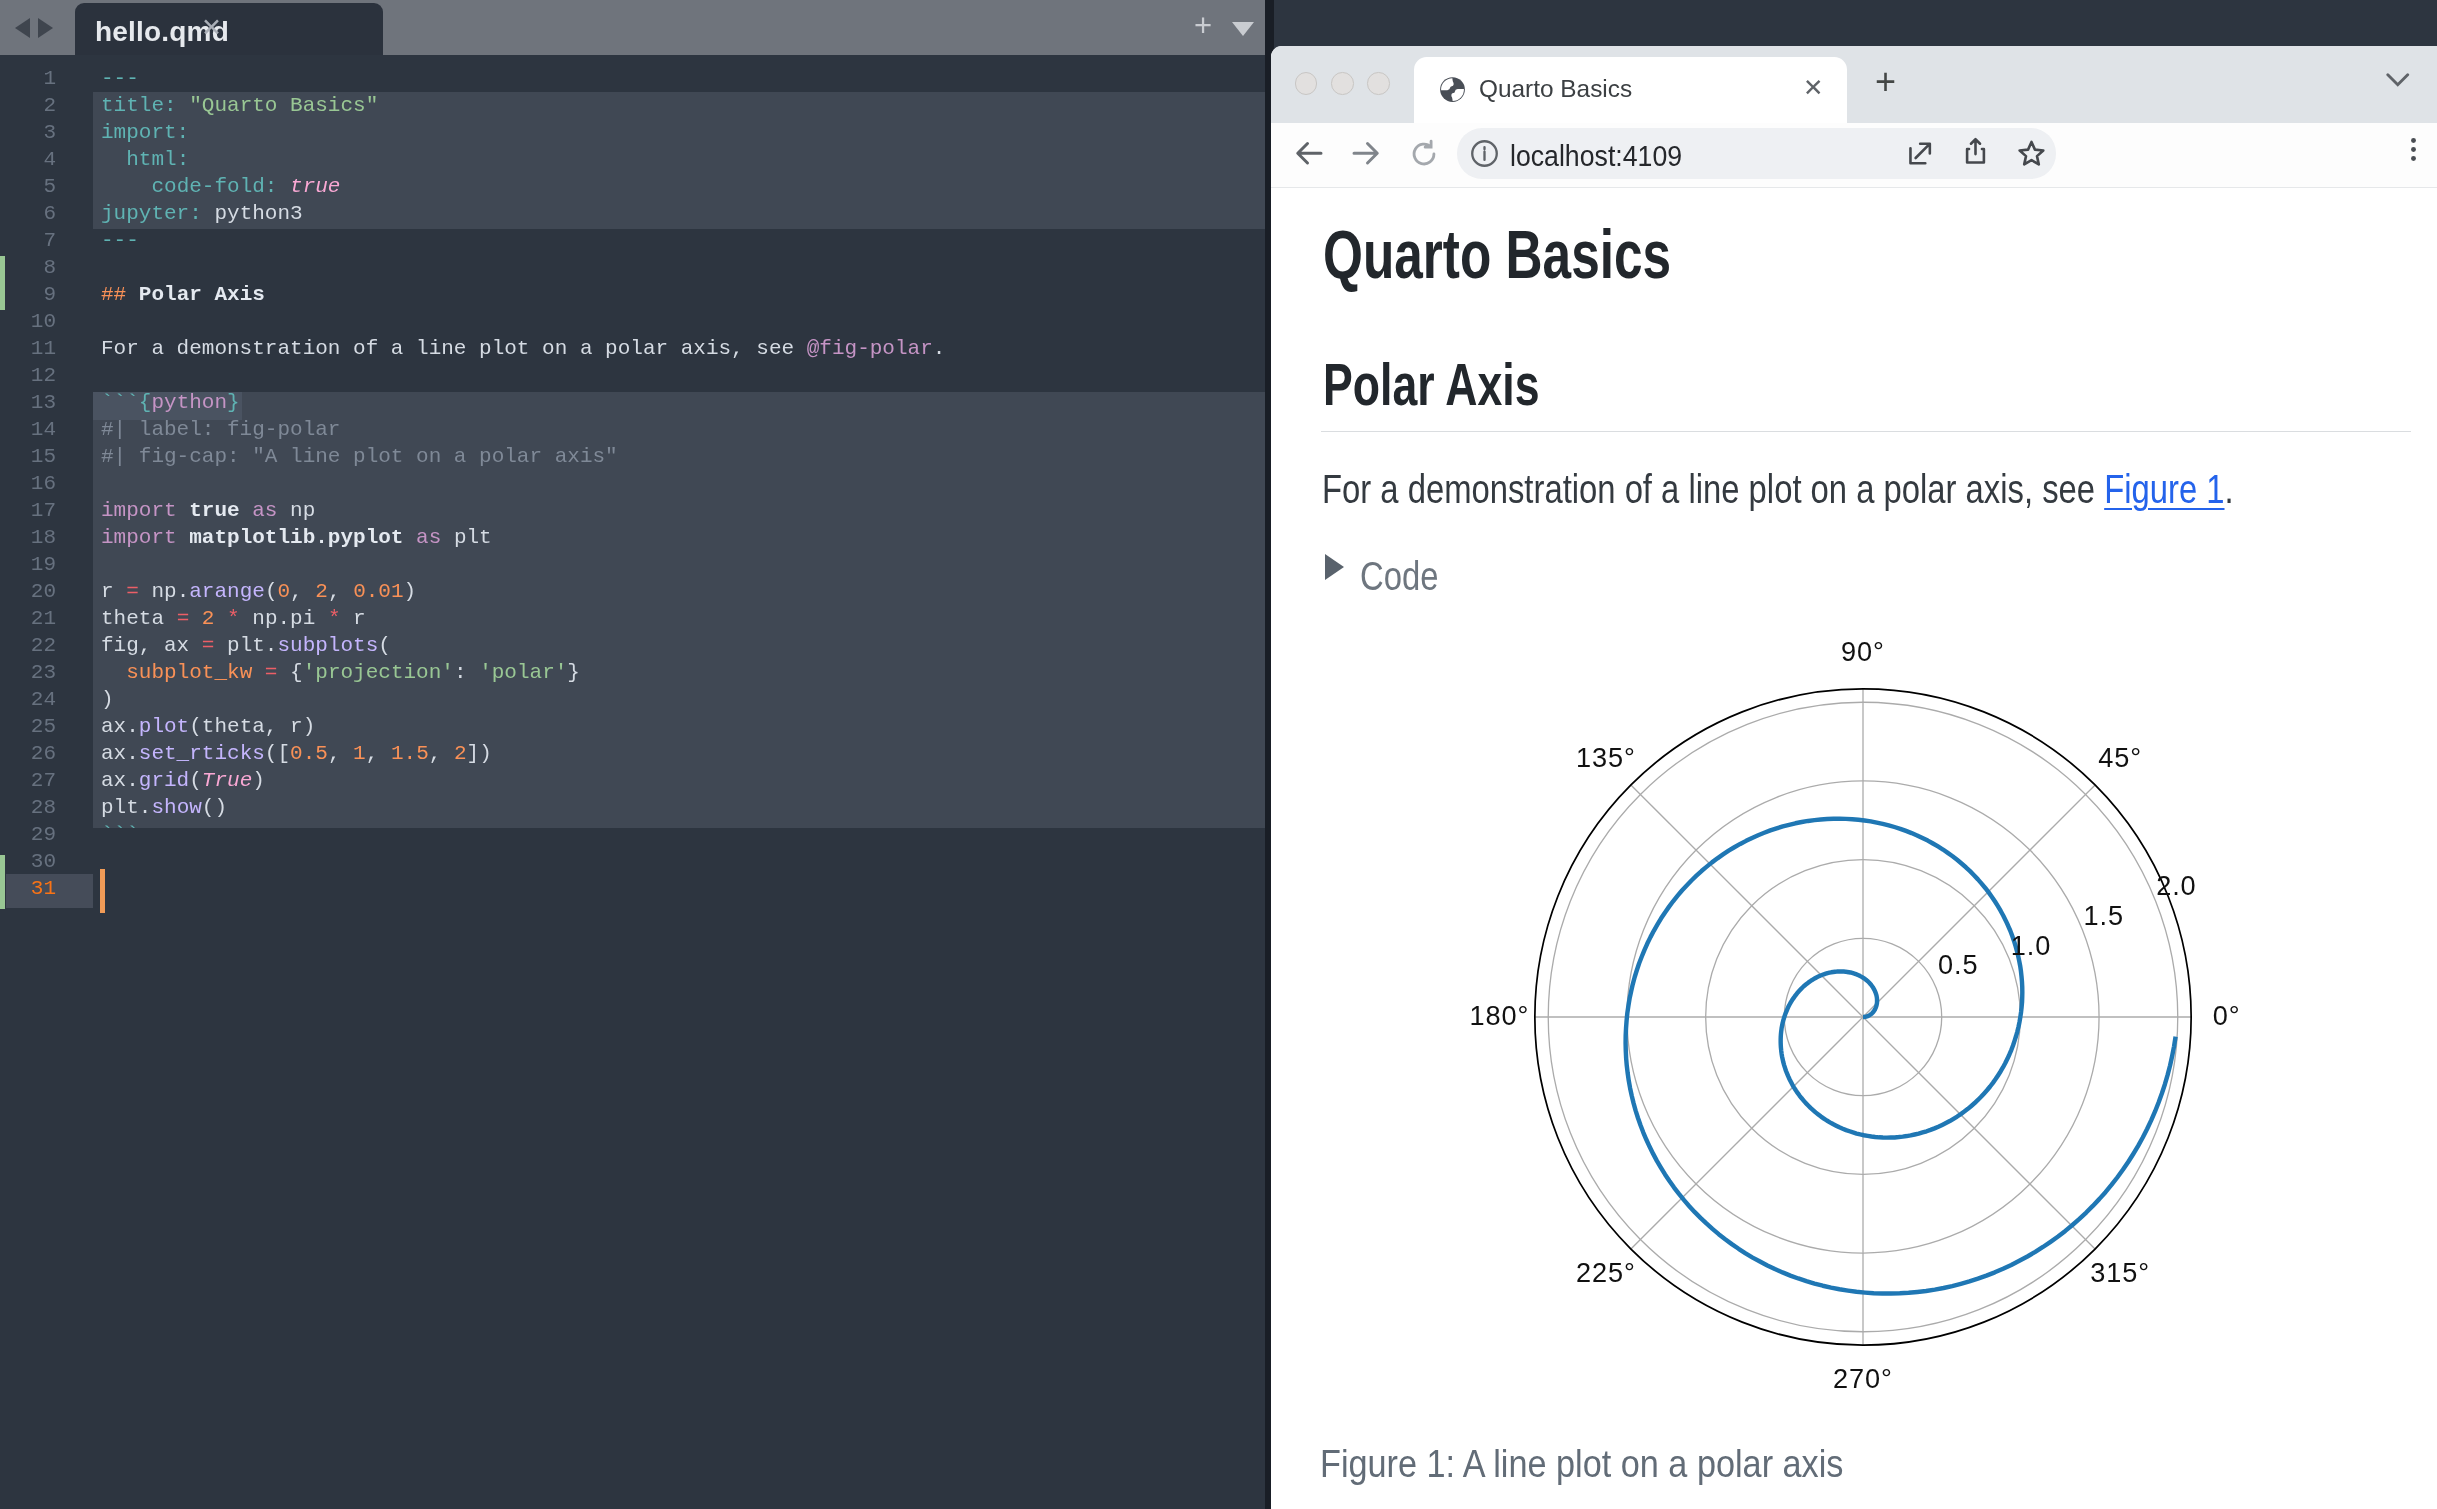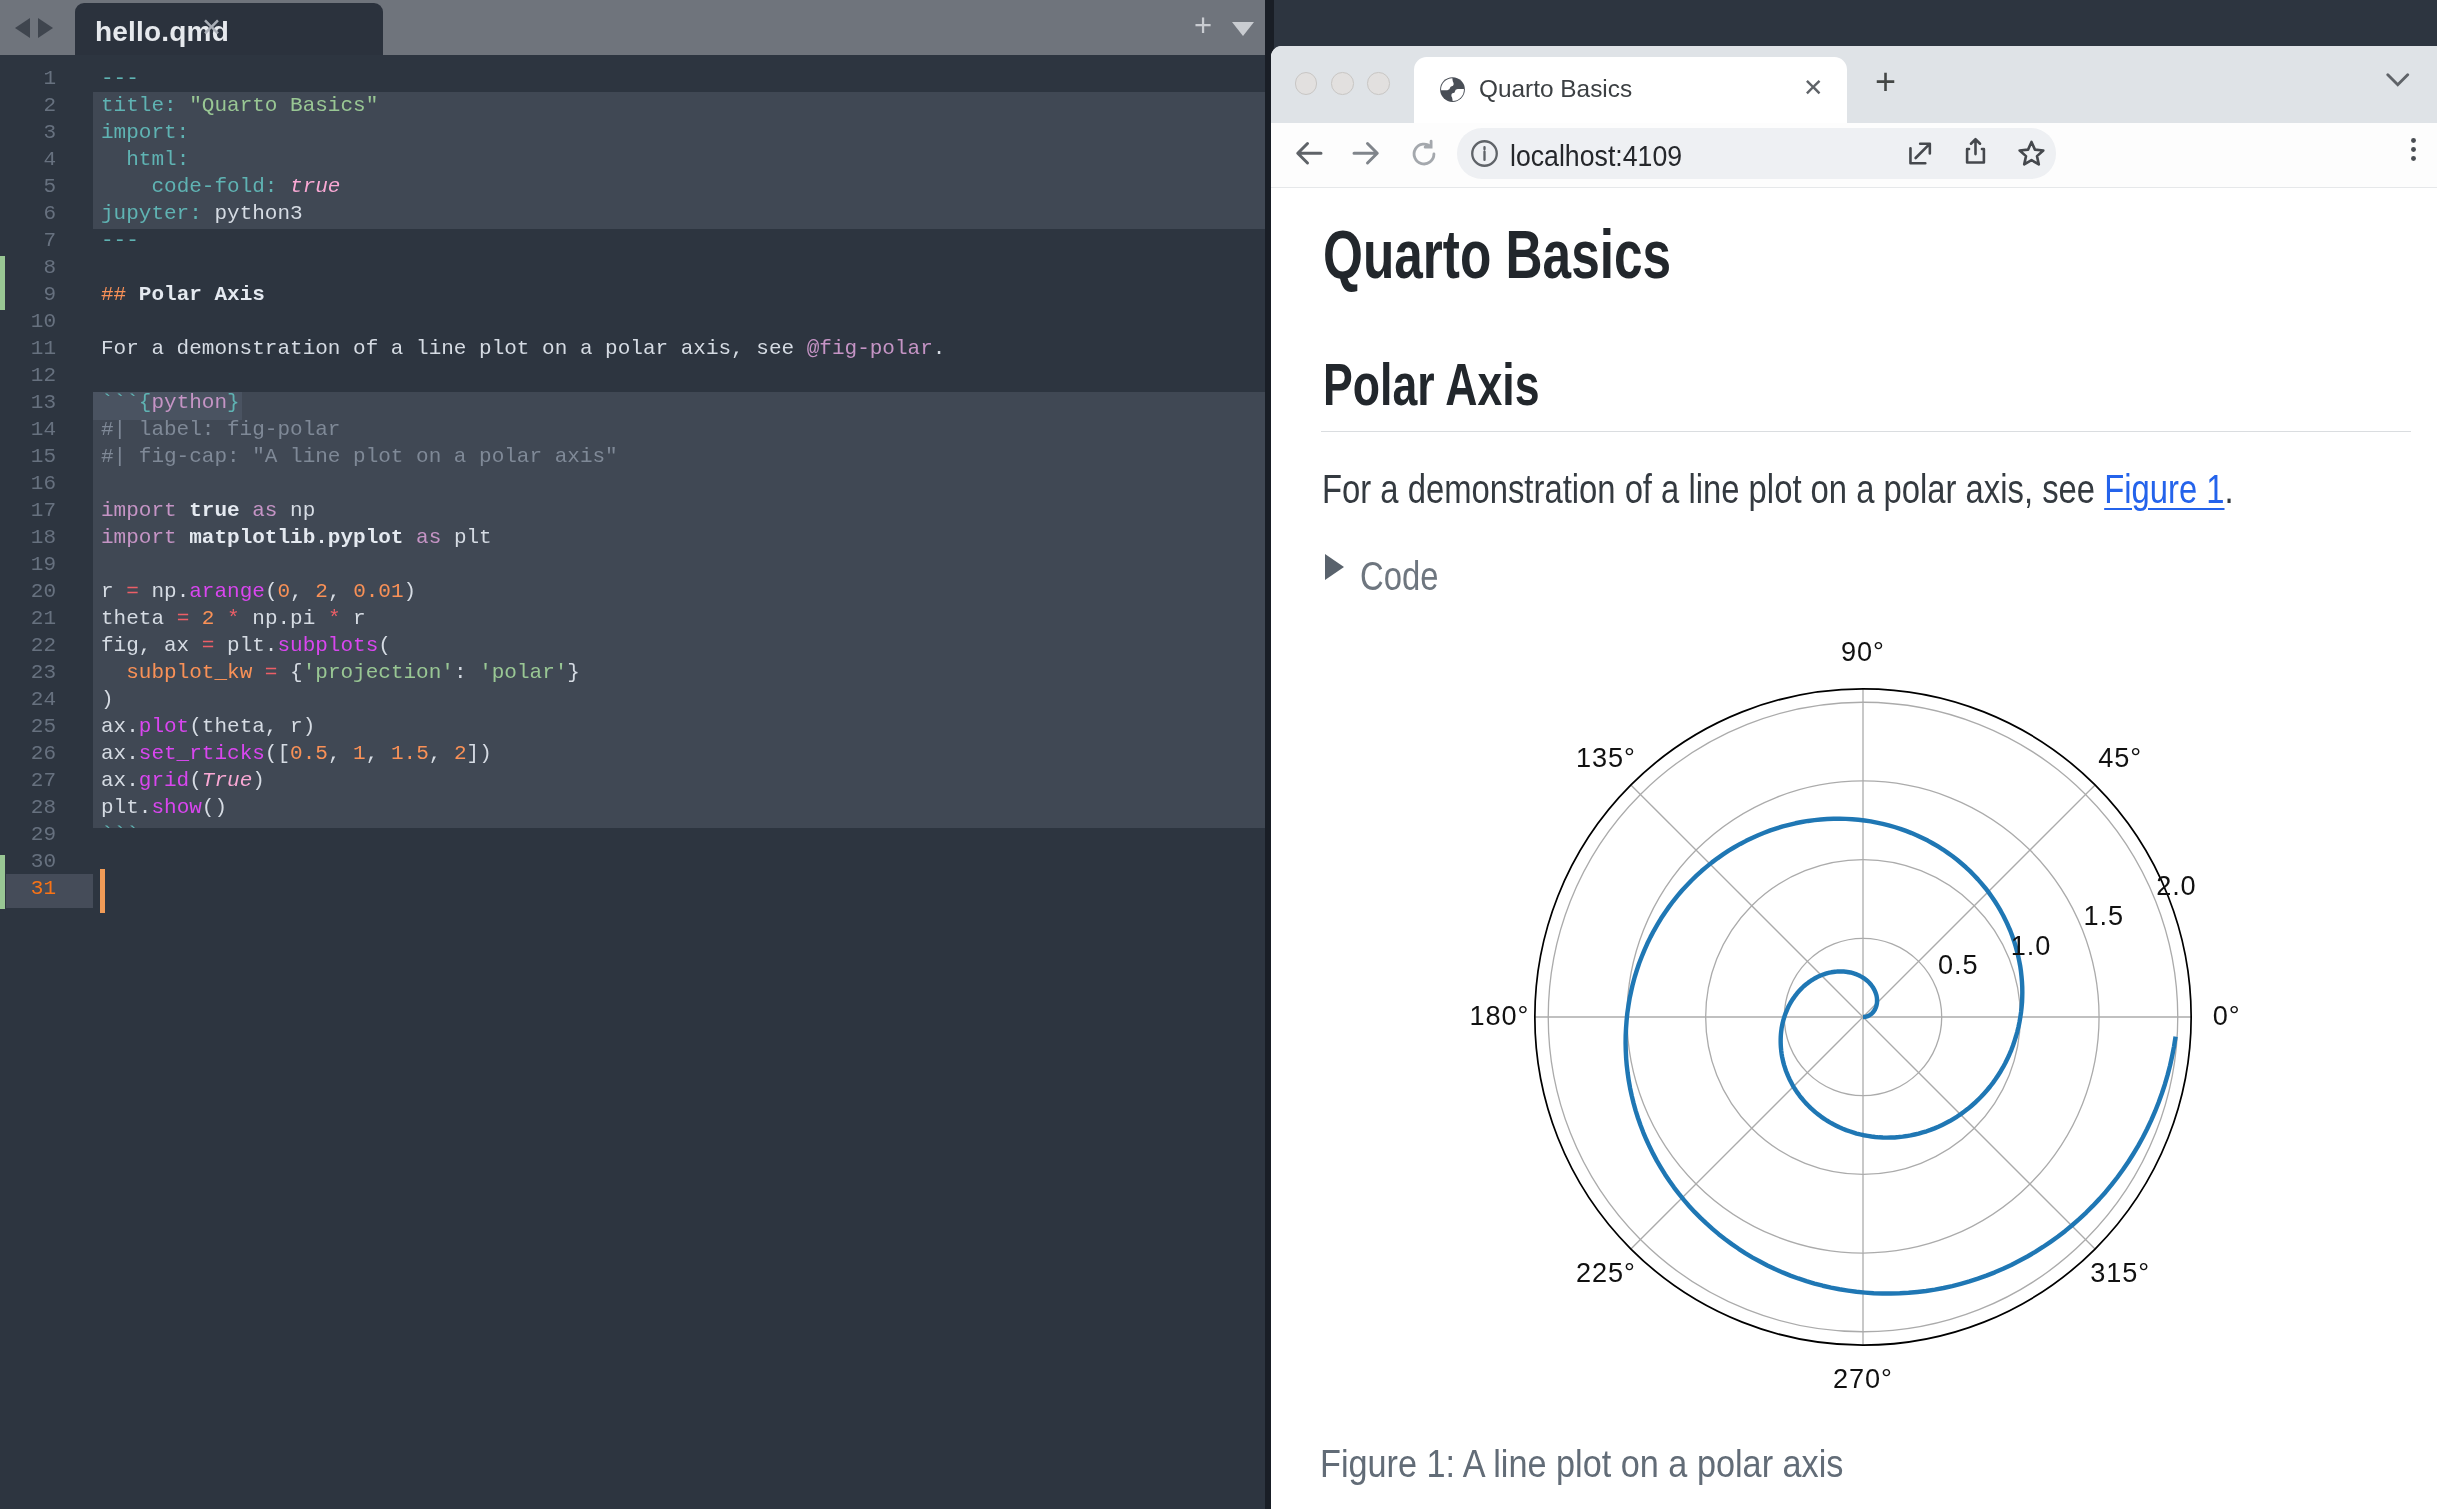--- a/index.html
+++ b/index.html
@@ -32,21 +32,21 @@
 
   #gutter, #src { position:absolute; top:10px; font-family:"Liberation Mono", monospace; font-size:21px; line-height:27px; white-space:pre; }
   #gutter { left:0; width:56px; text-align:right; color:#67717f; }
   #src { left:101px; color:#d5dbe3; }
   .tl { color:#5fb3b3; }   
   .gr { color:#99c794; }   
   .rd { color:#ec5f67; }   
   .it { color:#f9a8d4; font-style:italic;text-align:center; }
   .or { color:#f99157; }   
   .pu { color:#c594c5; }   
-  .bl { color:#d946ef; }   
+  .bl { color:#c4b5fd; }   
   .cm { color:#7f8997; }   
   .wb { color:#e4e9f0; font-weight:bold; }
 </style>
 </head>
 <body>
 <div id="editor">
   <div id="tabbar">
     <div class="navtri" id="tri-l"></div>
     <div class="navtri" id="tri-r"></div>
     <div id="edtab">

